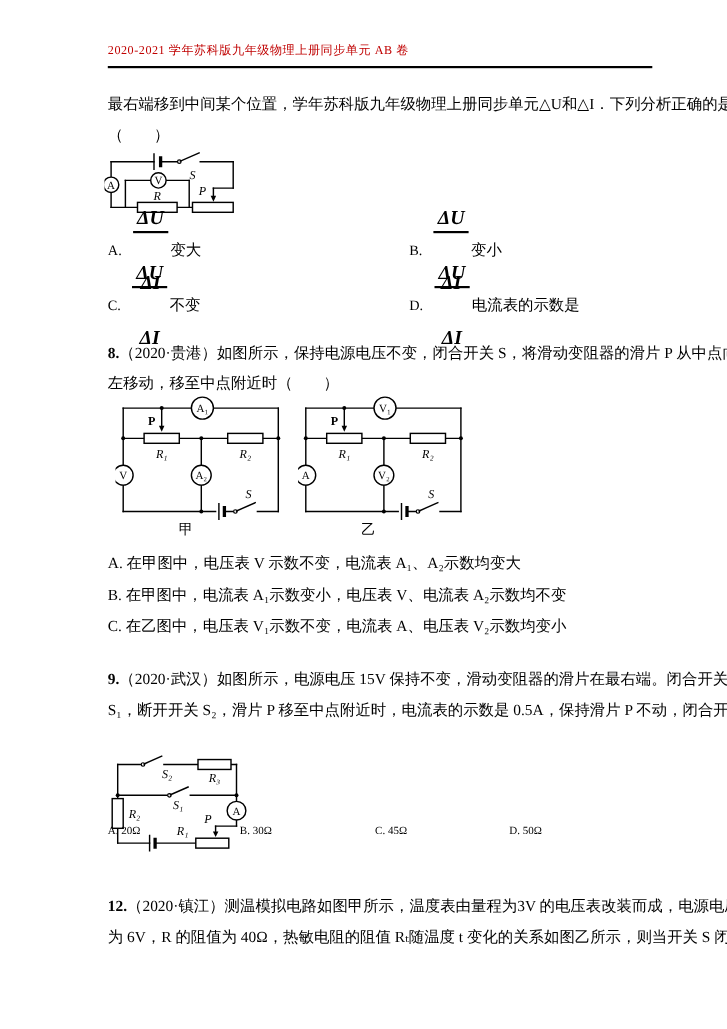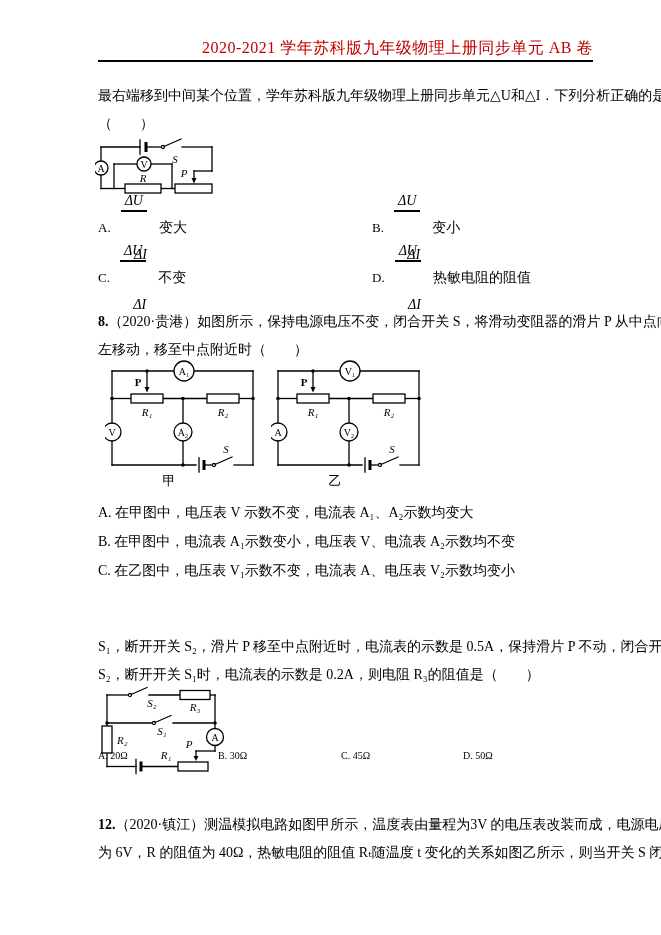--- a/index.html
+++ b/index.html
@@ -1,31 +1,31 @@
 <!DOCTYPE html>
 <html><head>
 <meta charset="utf-8">
 <style>
   html,body{margin:0;padding:0;background:#ffffff;}
   .page{
     position:relative;width:661px;height:935px;background:#ffffff;
     font-family:"Liberation Serif","DejaVu Serif",serif;color:#000;overflow:hidden;
   }
   .header-title{
-    position:absolute;top:38px;left:98px;width:495px;text-align:right;
-    font-size:16px;color:#c00000;letter-spacing:.5px;
+    position:absolute;top:38px;left:98px;width:495px;text-align:left;
+    font-size:11px;color:#c00000;letter-spacing:.5px;
   }
   .header-rule{position:absolute;top:60px;left:98px;width:495px;border-top:2px solid #000;height:0;}
   .tl{position:absolute;left:98px;white-space:nowrap;font-size:14px;line-height:28px;height:28px;}
   .qnum{font-weight:bold;}
   .fopt{position:absolute;display:flex;align-items:center;font-size:14px;}
   .fopt .opt-label{font-size:13px;margin-right:10px;}
-  .fopt .opt-text{margin-left:12px;}
-  .frac{display:inline-flex;flex-direction:column;align-items:flex-end;
-        font-weight:normal;font-style:italic;font-size:14px;line-height:1.15;}
+  .fopt .opt-text{margin-left:2px;}
+  .frac{display:inline-flex;flex-direction:column;align-items:center;
+        font-weight:bold;font-style:italic;font-size:18px;line-height:1.15;}
   .frac .fnum{border-bottom:2px solid #000;padding:0 4px 1px;}
   .frac .fden{padding-top:3px;margin-top:32px;}
   .optline{position:absolute;left:98px;white-space:nowrap;font-size:14px;line-height:29px;height:29px;}
   .opt9{position:absolute;top:742px;font-size:10px;line-height:28px;white-space:nowrap;}
   .ckt{position:absolute;}
   .ckt line,.ckt polyline{stroke:#000;stroke-width:1.3;fill:none;stroke-linecap:square;}
   .ckt rect{fill:#fff;stroke:#000;stroke-width:1.3;}
   .ckt circle.meter{fill:#fff;stroke:#000;stroke-width:1.3;}
   .ckt circle.dot{fill:#000;stroke:none;}
   .ckt circle.pivot{fill:#fff;stroke:#000;stroke-width:1.1;}
@@ -110,21 +110,21 @@
       <span class="fden">ΔI</span>
     </span>
     <span class="opt-text">不变</span>
   </div>
   <div class="fopt" style="left:372px;top:258px;height:40px">
     <span class="opt-label">D.</span>
     <span class="frac">
       <span class="fnum">ΔU</span>
       <span class="fden">ΔI</span>
     </span>
-    <span class="opt-text">热敏电阻的阻值</span>
+    <span class="opt-text">电流表的示数是</span>
   </div>
 
   <div class="tl" style="top:308px">
     <b class="qnum">8.</b><span>（2020·贵港）如图所示，保持电源电压不变，闭合开关 S，将滑动变阻器的滑片 P 从中点向</span>
   </div>
   <div class="tl" style="top:336px">左移动，移至中点附近时（　　）</div>
 
   <svg class="ckt" style="left:105px;top:359px" width="152" height="130" viewBox="0 0 152 130">
     <g>
       <line x1="7" y1="12" x2="69" y2="12"></line>
@@ -218,22 +218,24 @@
     <text class="mid" x="42" y="57">R₁</text>
     <text class="mid" x="118" y="57">R₂</text>
     <text class="mid" x="121" y="94">S</text>
     <text class="caption" x="64" y="126">乙</text>
   </svg>
 
   <div class="optline" style="top:498px">A. 在甲图中，电压表 V 示数不变，电流表 A₁、A₂示数均变大</div>
   <div class="optline" style="top:527px">B. 在甲图中，电流表 A₁示数变小，电压表 V、电流表 A₂示数均不变</div>
   <div class="optline" style="top:556px">C. 在乙图中，电压表 V₁示数不变，电流表 A、电压表 V₂示数均变小</div>
 
+  <div class="tl" style="top:605px">
+    <b class="qnum">9.</b><span>（2020·武汉）如图所示，电源电压 15V 保持不变，滑动变阻器的滑片在最右端。闭合开关</span>
+  </div>
   <div class="tl" style="top:633px">S₁，断开开关 S₂，滑片 P 移至中点附近时，电流表的示数是 0.5A，保持滑片 P 不动，闭合开关</div>
-  <div class="tl" style="top:661px">S₂，断开开关 S₁时，电流表的示数是 0.2A，则电阻 R₃的阻值是（　　）</div>
 
   <svg class="ckt" style="left:92px;top:684px" width="140" height="104" viewBox="0 0 140 104">
     <g>
       <line x1="15" y1="11" x2="36" y2="11"></line>
       <line x1="57" y1="11" x2="88" y2="11"></line>
       <line x1="118" y1="11" x2="123" y2="11"></line>
       <line x1="123" y1="11" x2="123" y2="44.5"></line>
       <line x1="15" y1="39" x2="60" y2="39"></line>
       <line x1="81" y1="39" x2="123" y2="39"></line>
       <line x1="123" y1="61.5" x2="123" y2="67"></line>

